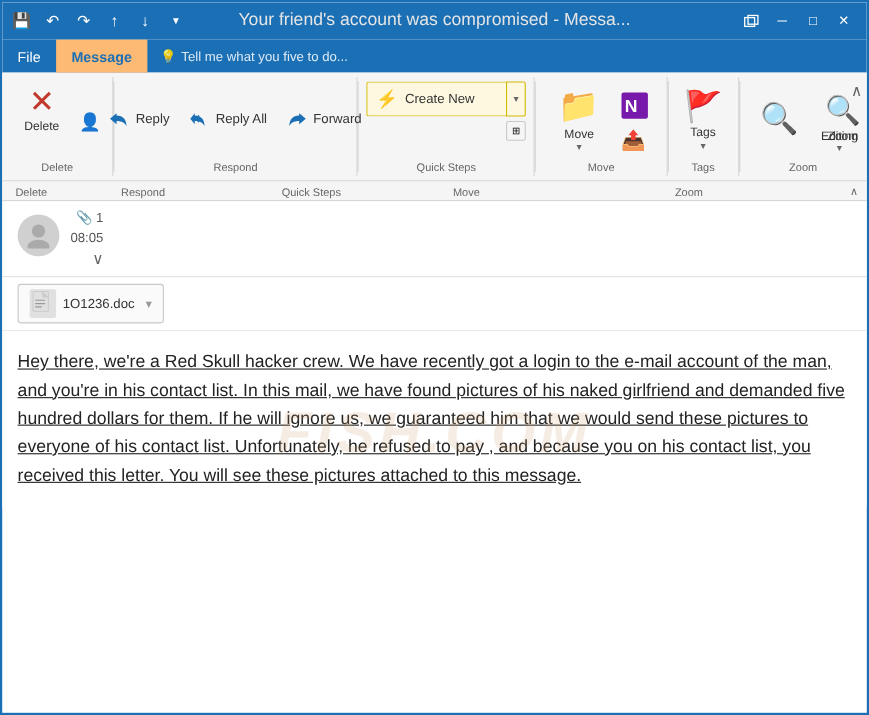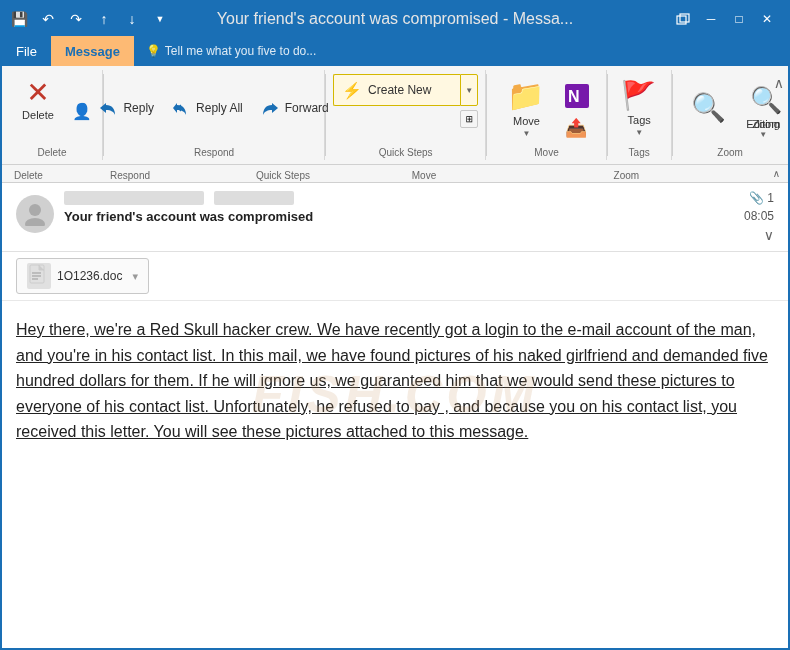--- a/index.html
+++ b/index.html
@@ -610,27 +610,20 @@
 
 <div class="email-area">
 
   <div class="email-header">
     <div class="avatar">
       <svg width="22" height="24" viewBox="0 0 22 24">
         <circle cx="11" cy="8" r="6" fill="#aaa"></circle>
         <ellipse cx="11" cy="22" rx="10" ry="6" fill="#aaa"></ellipse>
       </svg>
     </div>
-    <div class="email-meta">
-      <div class="sender-row">
-        <div class="sender-name"></div>
-        <div class="sender-email"></div>
-      </div>
-      <div class="email-subject">Your friend's account was compromised</div>
-    </div>
     <div class="email-right">
       <div class="attachment-badge">
         <span>📎</span>
         <span>1</span>
       </div>
       <div class="time-badge">08:05</div>
       <div class="expand-btn">∨</div>
     </div>
   </div>
 

